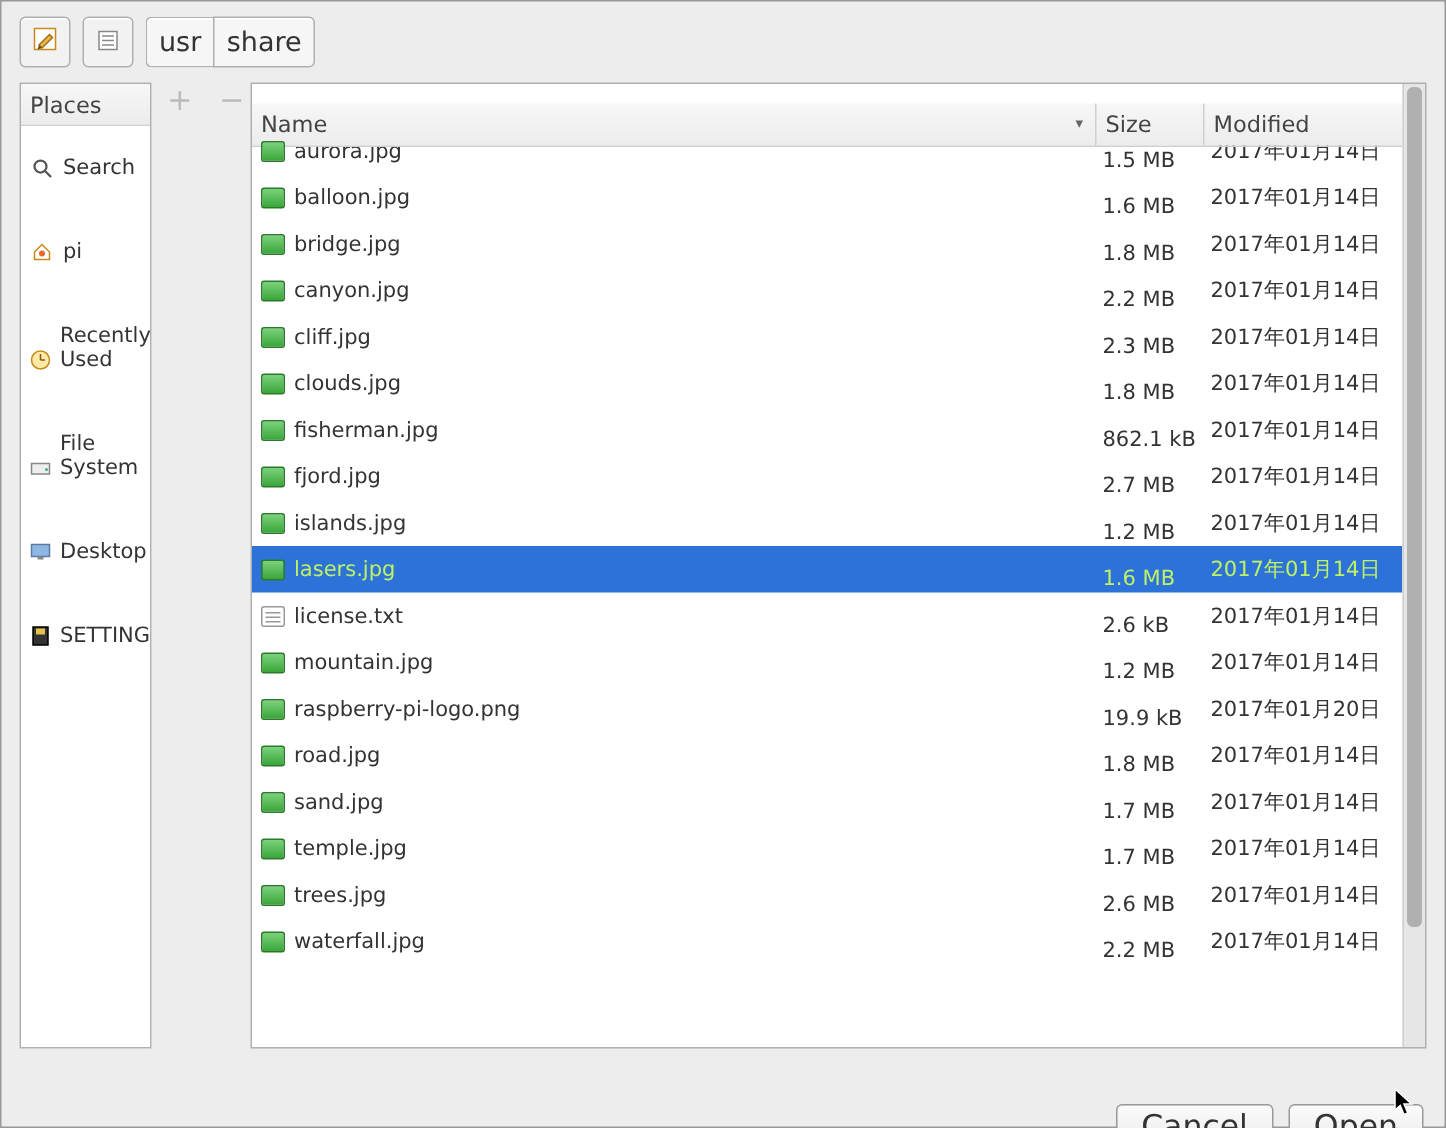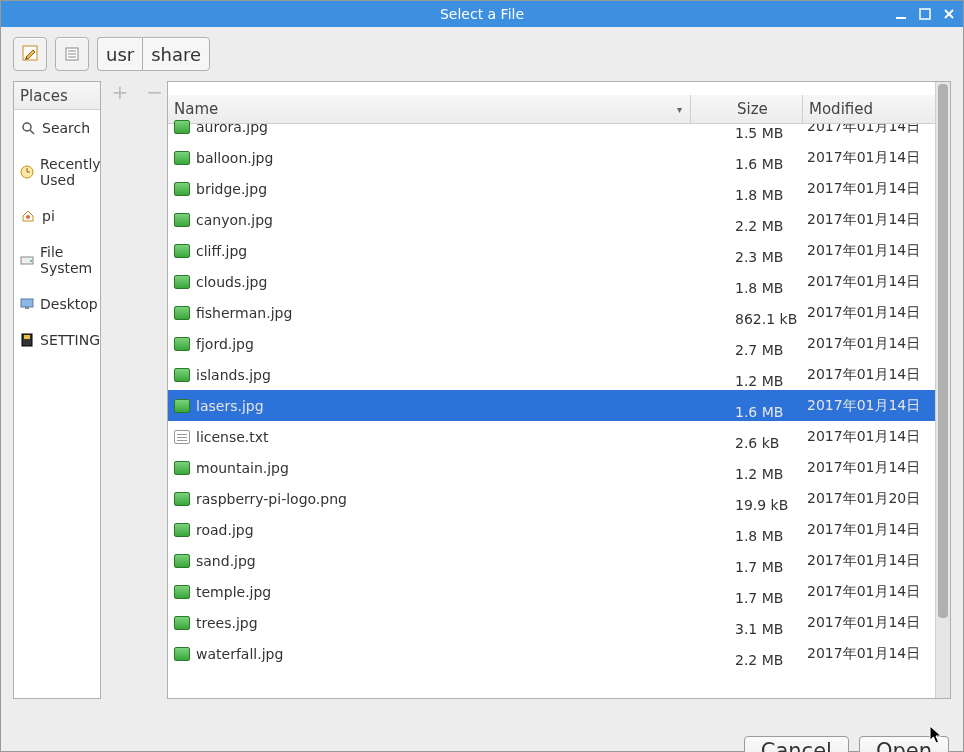--- a/index.html
+++ b/index.html
@@ -18,73 +18,52 @@
   .tbtn.path-seg.active { background:#e0e0e0; }
   .path-group { display:flex; }
   .path-group .tbtn { border-radius:0; border-right-width:0; }
   .path-group .tbtn:first-child { border-top-left-radius:4px; border-bottom-left-radius:4px; }
   .path-group .tbtn:last-child { border-right-width:1px; border-top-right-radius:4px; border-bottom-right-radius:4px; }
   
   .main { flex:1; display:flex; gap:0; padding:0 12px 4px 12px; min-height:0; }
   .places-pane { width:150px; display:flex; }
   .places { flex:1; background:#fff; border:1px solid #b0b0b0; overflow:hidden; }
   .hdr { height:28px; background:linear-gradient(#f7f7f7,#ececec); border-bottom:1px solid #cfcfcf; display:flex; align-items:center; padding:0 6px; font-size:15px; color:#444; }
-  .place-item { display:flex; align-items:center; gap:6px; padding:10px 6px; cursor:pointer; }
+  .place-item { display:flex; align-items:flex-end; gap:6px; padding:20px 6px; cursor:pointer; }
   .place-item .ic { width:16px; height:16px; display:flex; align-items:center; justify-content:center; }
   .pm-btns { height:22px; display:flex; align-items:center; gap:18px; padding-left:10px; color:#bbb; font-size:20px; }
   .files-wrap { flex:1; border:1px solid #b0b0b0; background:#ededed; display:flex; margin-left:4px; position:relative; min-height:0;}
   .files { flex:1; background:#fff; overflow:auto; }
   .files-hdr { display:flex; background:linear-gradient(#f7f7f7,#ececec); border-bottom:1px solid #cfcfcf; position:sticky; top:13px; }
   .col { display:flex; align-items:center; height:28px; padding:0 6px; border-right:1px solid #cfcfcf; color:#444; font-size:15px; }
   .col.name { flex:1; position:relative; }
-  .col.size { width:72px;margin-left:40px; }
+  .col.size { width:72px; }
   .col.mod { width:132px; border-right:none; }
   .sort-ind { position:absolute; right:8px; top:50%; transform:translateY(-50%); font-size:10px; color:#666; }
   .file-row { display:flex; align-items:center; height:31px; padding-left:6px; }
-  .file-row.sel { background:#2d72d9; color:#e5e5e5; }
+  .file-row.sel { background:#2d72d9; color:#bef264; }
   .file-row .ic { width:16px; height:14px; margin-right:6px; border:1px solid #2a7a2a; background:linear-gradient(#7bd27b,#3aa63a); border-radius:2px; position:relative; flex-shrink:0; }
   .file-row .ic.txt { background:#fff; border:1px solid #999; }
   .file-row .ic.txt::before { content:""; position:absolute; left:2px; right:2px; top:3px; height:1px; background:#999; box-shadow:0 3px 0 #999, 0 6px 0 #999; }
   .file-row .ic::after { content:""; position:absolute; left:3px; right:3px; top:2px; bottom:6px; border-radius:1px; }
   .file-row .fname { flex:1; overflow:hidden; text-overflow:ellipsis; white-space:nowrap; }
   .file-row .fsize { width:72px; padding-left:4px;margin-top:12px; }
   .file-row .fmod { width:132px; padding-left:4px; }
   .scroll-track { width:15px; background:#e6e6e6; border-left:1px solid #cfcfcf; position:relative; }
   .scroll-thumb { position:absolute; left:2px; right:2px; top:2px; bottom:80px; background:#b0b0b0; border-radius:4px; }
   
   .footer { height:48px; display:flex; justify-content:flex-end; align-items:center; gap:10px; padding:0 14px; }
   .btn { height:30px; min-width:76px; padding:0 16px; background:linear-gradient(#fbfbfb,#eaeaea); border:1px solid #9a9a9a; border-radius:4px; display:flex; align-items:center; justify-content:center; font-size:21px; cursor:pointer;margin-top:48px; }
   .cursor-arrow { position:absolute; width:14px; height:20px; pointer-events:none; }
 </style>
 </head>
 <body>
 
 <div id="frame">
 
-  <div class="titlebar">
-    <div class="title">Select a File</div>
-    <div class="controls">
-      <div class="winctl">
-        <svg width="12" height="12" viewBox="0 0 12 12">
-            <rect x="1" y="9" width="10" height="2" fill="#fff"></rect>
-          </svg>
-      </div>
-      <div class="winctl">
-        <svg width="12" height="12" viewBox="0 0 12 12">
-            <rect x="1" y="1" width="10" height="10" fill="none" stroke="#fff" stroke-width="1.5"></rect>
-          </svg>
-      </div>
-      <div class="winctl">
-        <svg width="12" height="12" viewBox="0 0 12 12">
-            <line x1="2" y1="2" x2="10" y2="10" stroke="#fff" stroke-width="2"></line>
-            <line x1="10" y1="2" x2="2" y2="10" stroke="#fff" stroke-width="2"></line>
-          </svg>
-      </div>
-    </div>
-  </div>
 
   <div class="toolbar">
     <div class="tbtn">
       <span>
         <svg width="16" height="16" viewBox="0 0 16 16">
             <rect x="1" y="1" width="14" height="14" fill="#fff" stroke="#c98a1b"></rect>
             <path d="M4 12 L11 5 L13 7 L6 14 Z" fill="#e9b84e" stroke="#a66b0f"></path>
             <path d="M4 12 L3 15 L6 14 Z" fill="#6b4a1c"></path>
           </svg>
       </span>
@@ -115,35 +94,35 @@
                 <svg width="14" height="14" viewBox="0 0 14 14">
                   <circle cx="6" cy="6" r="4" fill="none" stroke="#555" stroke-width="1.5"></circle>
                   <line x1="9" y1="9" x2="13" y2="13" stroke="#555" stroke-width="1.5"></line>
                 </svg>
               </span>
               <span>Search</span>
             </div>
             <div class="place-item">
               <span class="ic">
                 <svg width="14" height="14" viewBox="0 0 14 14">
+                  <path d="M2 7 L7 2 L12 7 L12 12 L2 12 Z" fill="#fff" stroke="#c98a1b"></path>
+                  <circle cx="7" cy="8" r="2" fill="#e36b2f"></circle>
+                </svg>
+              </span>
+              <span>pi</span>
+            </div>
+            <div class="place-item">
+              <span class="ic">
+                <svg width="14" height="14" viewBox="0 0 14 14">
                   <circle cx="7" cy="7" r="6" fill="#ffe9a8" stroke="#c98a1b"></circle>
                   <line x1="7" y1="7" x2="7" y2="3" stroke="#8a5a10"></line>
                   <line x1="7" y1="7" x2="10" y2="7" stroke="#8a5a10"></line>
                 </svg>
               </span>
               <span>Recently Used</span>
-            </div>
-            <div class="place-item">
-              <span class="ic">
-                <svg width="14" height="14" viewBox="0 0 14 14">
-                  <path d="M2 7 L7 2 L12 7 L12 12 L2 12 Z" fill="#fff" stroke="#c98a1b"></path>
-                  <circle cx="7" cy="8" r="2" fill="#e36b2f"></circle>
-                </svg>
-              </span>
-              <span>pi</span>
             </div>
             <div class="place-item">
               <span class="ic">
                 <svg width="14" height="14" viewBox="0 0 14 14">
                   <rect x="1" y="4" width="12" height="7" fill="#eee" stroke="#888"></rect>
                   <circle cx="11" cy="8" r="1" fill="#4a8"></circle>
                 </svg>
               </span>
               <span>File System</span>
             </div>
@@ -276,21 +255,21 @@
             </div>
             <div class="file-row">
               <span class="ic"></span>
               <span class="fname">temple.jpg</span>
               <span class="fsize">1.7 MB</span>
               <span class="fmod">2017年01月14日</span>
             </div>
             <div class="file-row">
               <span class="ic"></span>
               <span class="fname">trees.jpg</span>
-              <span class="fsize">3.1 MB</span>
+              <span class="fsize">2.6 MB</span>
               <span class="fmod">2017年01月14日</span>
             </div>
             <div class="file-row">
               <span class="ic"></span>
               <span class="fname">waterfall.jpg</span>
               <span class="fsize">2.2 MB</span>
               <span class="fmod">2017年01月14日</span>
             </div>
           </div>
       </div>

